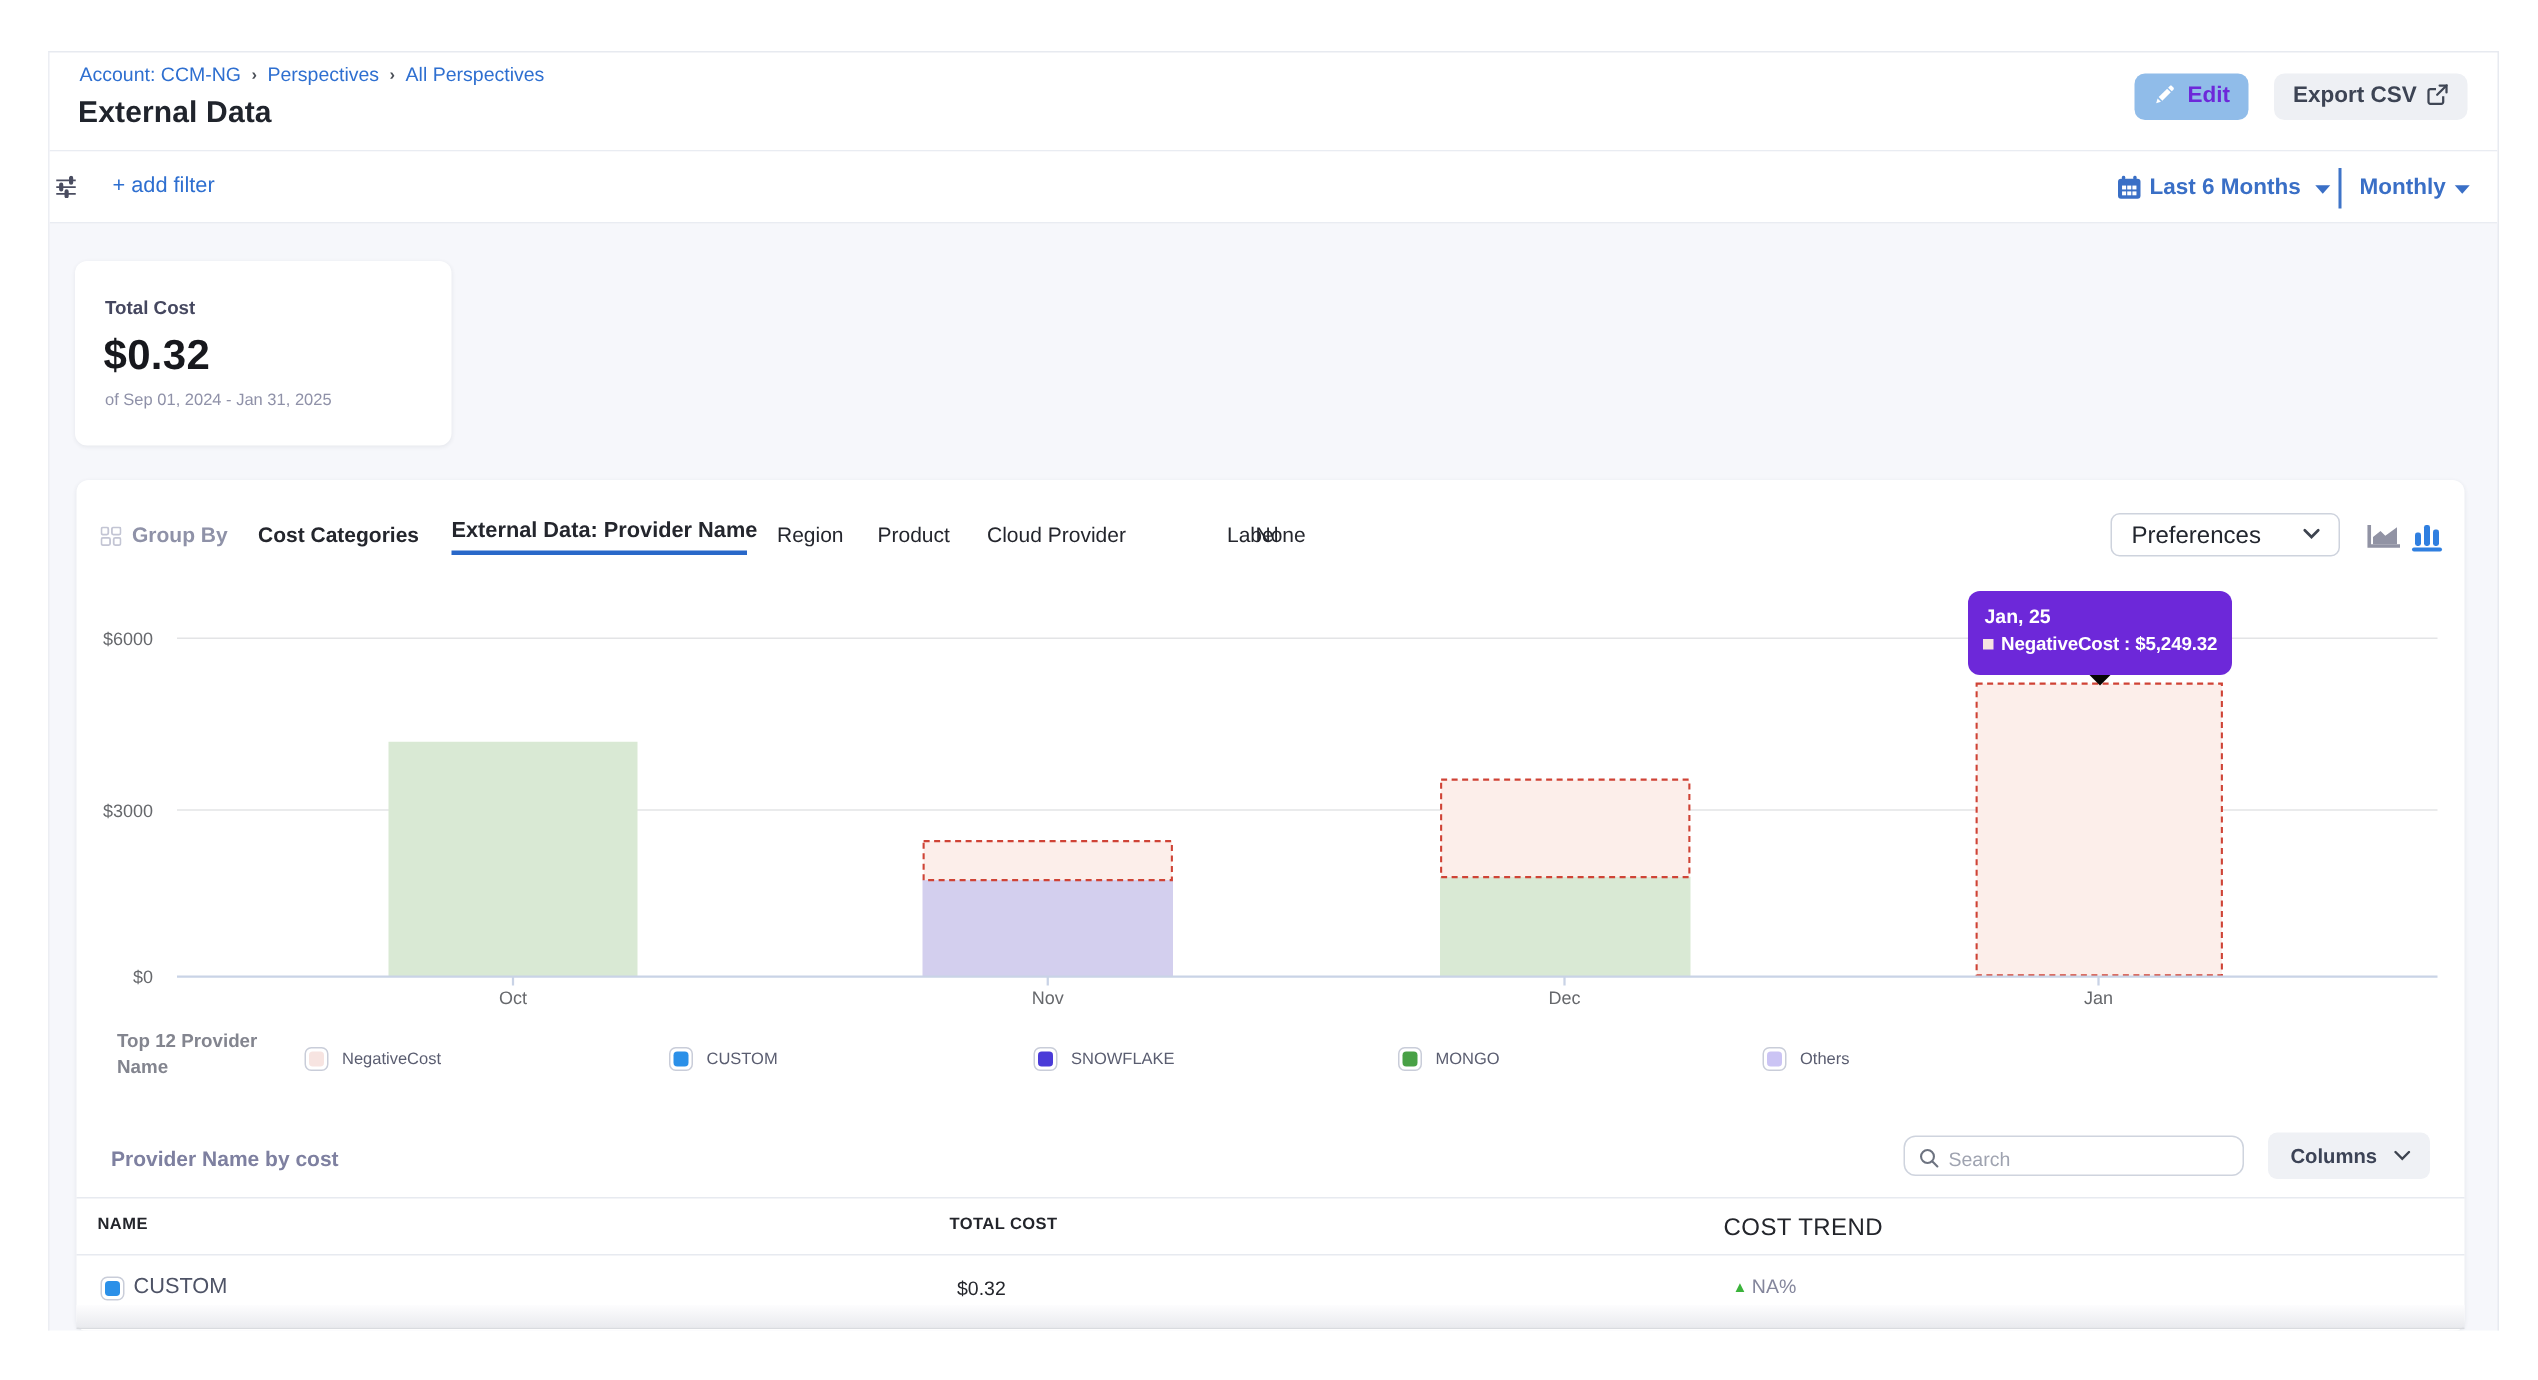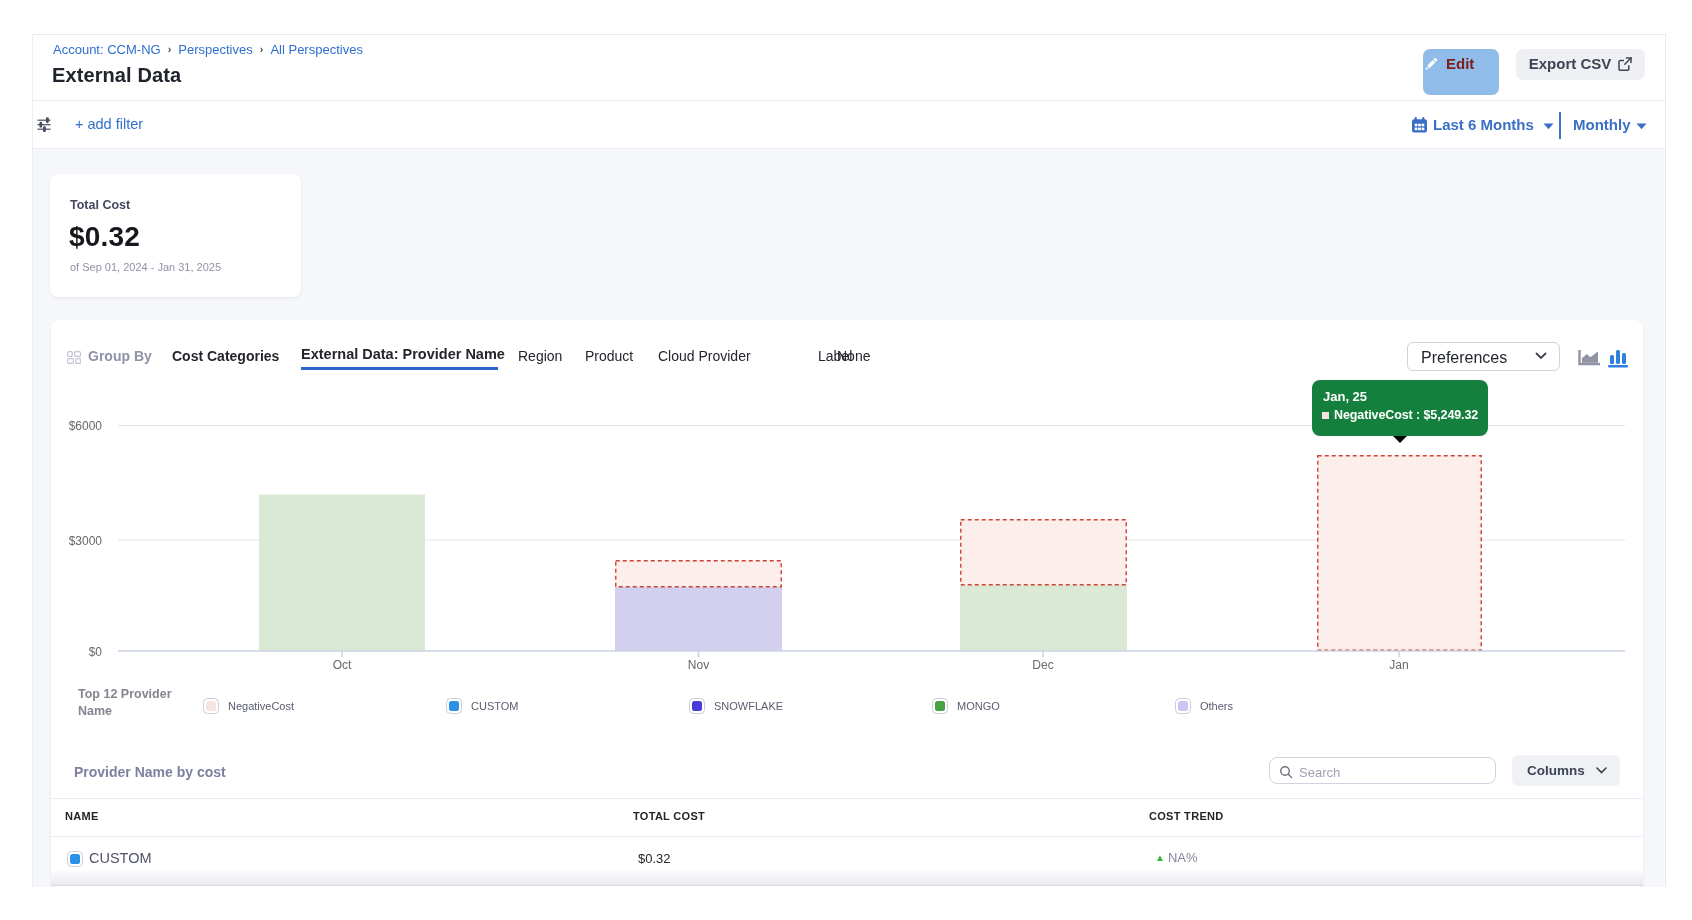--- a/index.html
+++ b/index.html
@@ -4,39 +4,39 @@
 <style>
 * { margin:0; padding:0; box-sizing:border-box; }
 html,body { width:1692px; height:920px; background:#fff; font-family:"Liberation Sans", sans-serif; position:relative; overflow:hidden; }
 #app { position:absolute; left:32px; top:34px; width:1634px; height:853px; background:#f6f7fb; border-top:1px solid #e7eaf0; border-left:1px solid #eceef3; border-right:1px solid #e7eaf0; overflow:hidden; }
 .abs { position:absolute; }
 
 #header { position:absolute; left:0; top:0; width:100%; height:66px; background:#fff; border-bottom:1px solid #e9ecf2; }
 #crumbs { position:absolute; left:20px; top:7px; font-size:13px; color:#2e6fd0; font-weight:500; }
 #crumbs .sep { color:#4b5058; font-size:11px; font-weight:700; margin:0 7px; position:relative; top:-1px; }
 #title { position:absolute; left:19px; top:29px; font-size:20px; font-weight:700; color:#20242c; letter-spacing:.1px; }
-#btn-edit { position:absolute; left:1390px; top:14px; width:76px; height:46px; background:#90bce9; border-radius:7px; color:#7f1d1d; font-weight:700; font-size:15px; line-height:30px; }
+#btn-edit { position:absolute; left:1390px; top:14px; width:76px; height:31px; background:#90bce9; border-radius:7px; color:#6d28d9; font-weight:700; font-size:15px; text-align:center; line-height:30px; }
 #btn-export { position:absolute; left:1483px; top:14px; width:129px; height:31px; background:#eef0f4; border-radius:7px; color:#3d4454; font-weight:700; font-size:15px; text-align:center; line-height:30px; }
 
 #filterrow { position:absolute; left:0; top:66px; width:100%; height:48px; background:#fff; border-bottom:1px solid #e9ecf2; }
 #addfilter { position:absolute; left:42px; top:15px; font-size:14.5px; color:#2e6fd0; font-weight:500; }
 .drtxt { top:15px; font-size:15px; color:#3a6fc6; font-weight:600; }
 
 .card { position:absolute; background:#fff; border-radius:8px; box-shadow:0 1px 3px rgba(40,50,70,.08); }
 #card1 { left:17px; top:139px; width:251px; height:123px; }
 #card2 { left:288px; top:139px; width:252px; height:123px; }
 .cardtitle { font-size:12.5px; font-weight:700; color:#45475f; }
 
 #panel { position:absolute; left:18px; top:285px; width:1592px; height:568px; background:#fff; border-radius:8px; box-shadow:0 1px 3px rgba(40,50,70,.08); }
 .tab { font-size:14px; color:#24262d; font-weight:500; }
 #prefs { position:absolute; left:1356px; top:22px; width:153px; height:29px; border:1px solid #ced3dd; border-radius:6px; background:#fff; }
 
 .sw { position:absolute; width:16px; height:16px; background:#fff; border:1px solid #c9cdd9; border-radius:4.5px; }
 
-#tooltip { position:absolute; left:1261px; top:60px; width:176px; height:56px; background:#15803d; border-radius:8px; color:#fff; z-index:5; }
+#tooltip { position:absolute; left:1261px; top:74px; width:176px; height:56px; background:#6d28d9; border-radius:8px; color:#fff; z-index:5; }
 #tooltip:after { content:""; position:absolute; left:81px; top:56px; border:7px solid transparent; border-top-color:#060606; border-bottom-width:0; }
 </style>
 </head>
 <body>
 <div id="app">
   <div id="header">
     <div id="crumbs">Account: CCM-NG<span class="sep">›</span>Perspectives<span class="sep">›</span>All Perspectives</div>
     <div id="title">External Data</div>
     <div id="btn-edit"><svg style="position:relative;top:2.5px;margin-right:8px;" width="15" height="15" viewBox="0 0 16 16" fill="#fff">
           <path d="M4.4 9.3 L10.4 3.3 L13 5.9 L7 11.9 Z"></path>
@@ -187,21 +187,21 @@
     <div class="abs" style="left:1461px;top:435px;width:108px;height:31px;background:#eff1f5;border-radius:6px;">
       <span style="position:absolute;left:15px;top:8px;font-size:13.5px;color:#3c4356;font-weight:bold;">Columns</span>
       <svg style="position:absolute;right:13px;top:12px;" width="11" height="7" viewBox="0 0 11 7" fill="none" stroke="#3d434f" stroke-width="1.6" stroke-linecap="round">
           <path d="M1 1 L5.5 5.5 L10 1"></path>
         </svg>
     </div>
 
     <div class="abs" style="left:0;top:478px;width:100%;height:1px;background:#e7eaf0;"></div>
     <div class="abs" style="left:14px;top:490px;font-size:11px;font-weight:700;color:#23252b;letter-spacing:.3px;">NAME</div>
     <div class="abs" style="left:582px;top:490px;font-size:11px;font-weight:700;color:#23252b;letter-spacing:.3px;">TOTAL COST</div>
-    <div class="abs" style="left:1098px;top:490px;font-size:11px;font-weight:700;color:#23252b;letter-spacing:.3px;">COST TREND</div>
+    <div class="abs" style="left:1098px;top:490px;font-size:16px;font-weight:400;color:#23252b;letter-spacing:.3px;">COST TREND</div>
     <div class="abs" style="left:0;top:516px;width:100%;height:1px;background:#e7eaf0;"></div>
     <div class="sw" style="left:16px;top:531px;">
         <div style="position:absolute;left:2px;top:2px;width:10px;height:10px;border-radius:2.5px;background:#2b90e8;"></div>
       </div>
     <div class="abs" style="left:38px;top:530px;font-size:14.5px;color:#4e5366;">CUSTOM</div>
     <div class="abs" style="left:587px;top:531px;font-size:13px;color:#24262c;">$0.32</div>
     <div class="abs" style="left:1104px;top:530px;font-size:13px;color:#84869c;"><span style="color:#3bb33b;font-size:10px;position:relative;top:-1.5px;margin-right:3px;">▲</span>NA%</div>
     <div class="abs" style="left:0;top:550px;width:100%;height:15px;background:linear-gradient(#fdfdfe,#e9eaee);"></div>
     <div class="abs" style="left:0;top:565px;width:100%;height:1px;background:#d9dbdf;"></div>
   </div>

